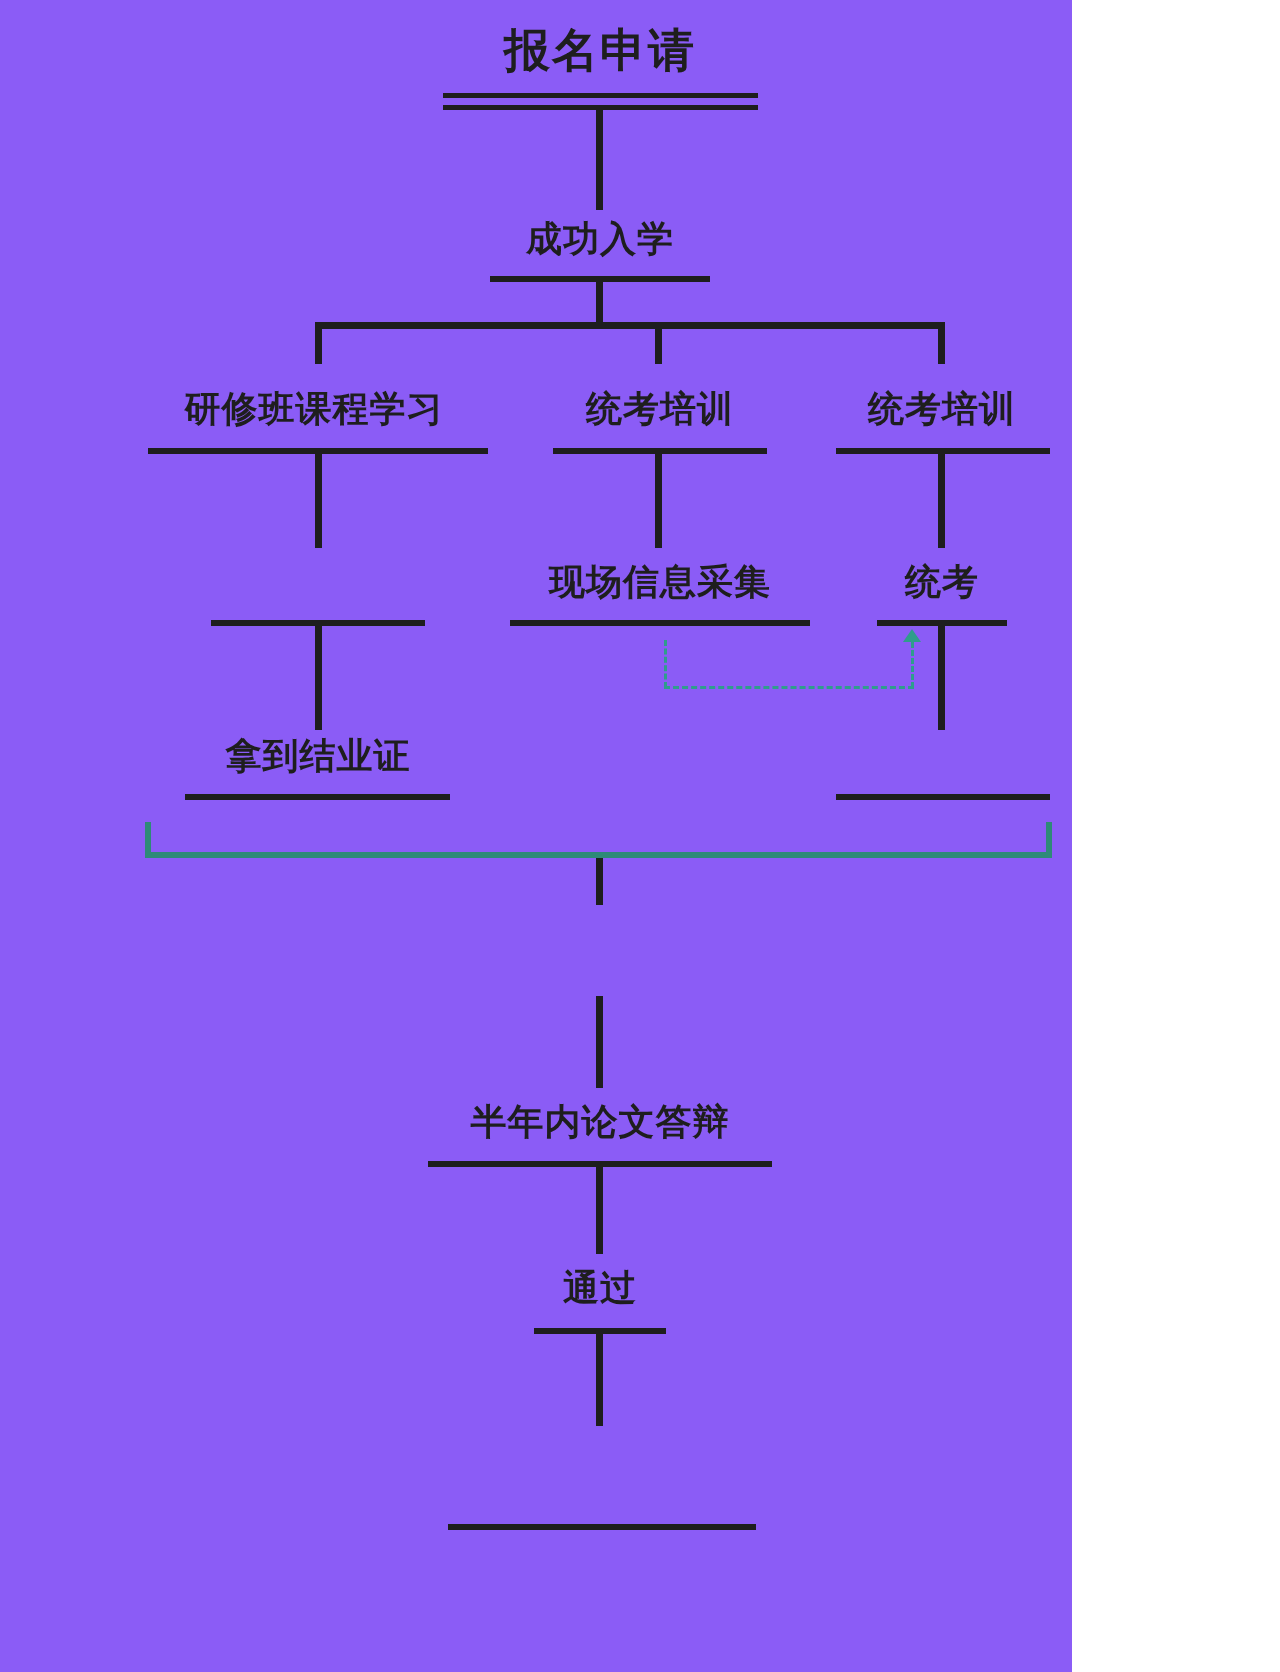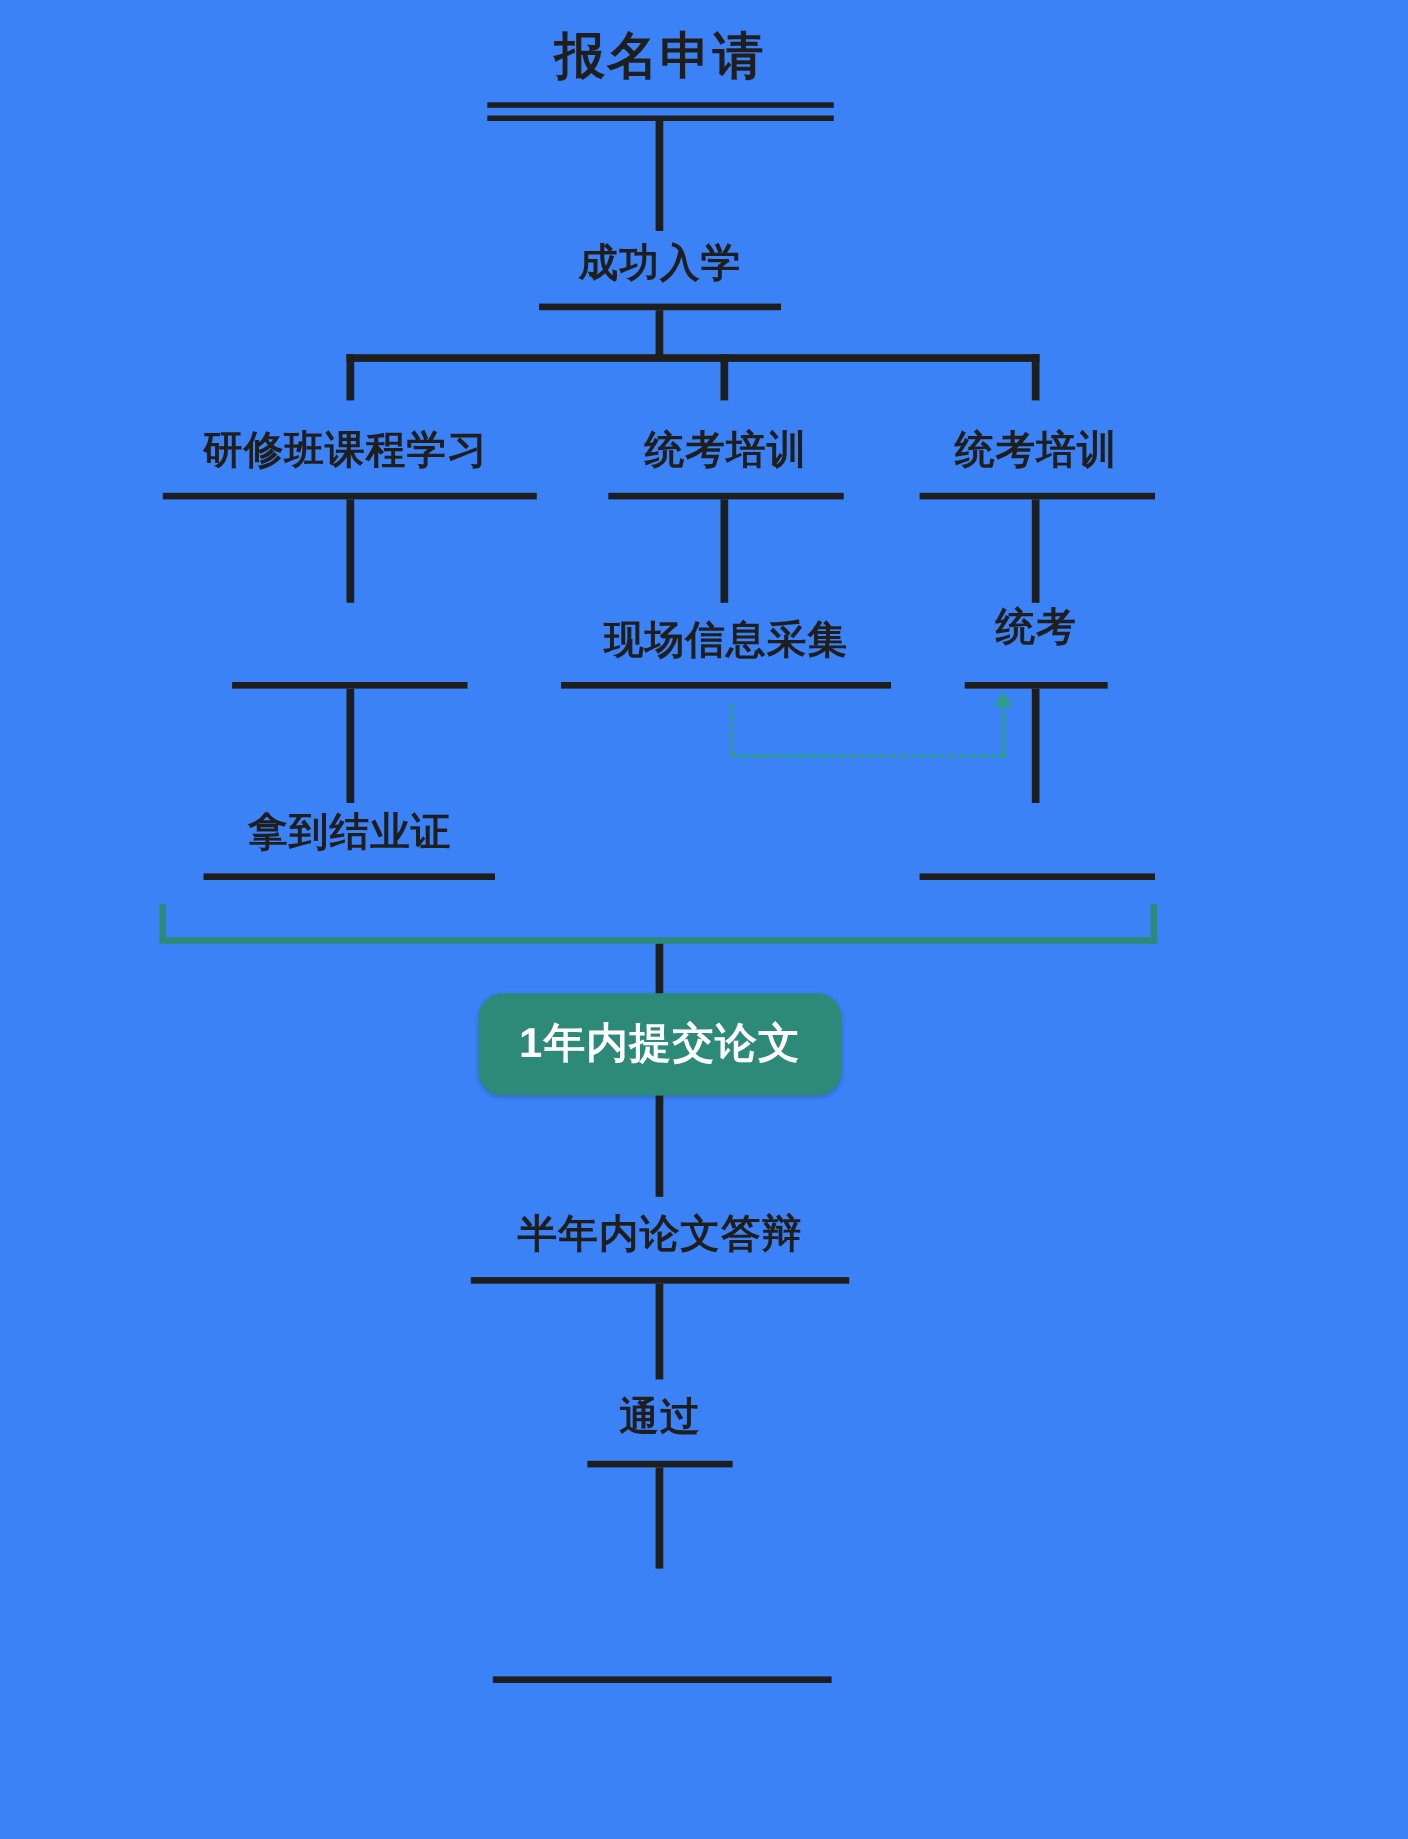--- a/index.html
+++ b/index.html
@@ -1,20 +1,20 @@
 <!DOCTYPE html>
 <html><head>
 <meta charset="utf-8">
 <style>
   html, body { margin: 0; padding: 0; background: #ffffff; }
   #canvas {
     position: relative;
-    width: 1280px;
+    width: 1072px;
     height: 1672px;
-    background: #3b82f6;
+    background: #8b5cf6;
     font-family: "Liberation Sans", "DejaVu Sans", sans-serif;
     overflow: hidden;
   }
   .node {
     position: absolute;
     text-align: center;
     font-weight: bold;
     color: #1e1e1e;
     font-size: 36px;
     letter-spacing: 1px;
@@ -120,21 +120,21 @@
 
   <div class="vline" style="left:315px; top:454px; height:94px;"></div>
   <div class="vline" style="left:655px; top:454px; height:94px;"></div>
   <div class="vline" style="left:938px; top:454px; height:94px;"></div>
 
   <div class="underline" style="left:211px; top:620px; width:214px;"></div>
 
   <div class="node" style="left:460px; top:558px; width:400px;">现场信息采集</div>
   <div class="underline" style="left:510px; top:620px; width:300px;"></div>
 
-  <div class="node" style="left:842px; top:546px; width:200px;">统考</div>
+  <div class="node" style="left:842px; top:558px; width:200px;">统考</div>
   <div class="underline" style="left:877px; top:620px; width:130px;"></div>
 
   <div class="dash-v" style="left:664px; top:640px; height:48px;"></div>
   <div class="dash-h" style="left:664px; top:686px; width:250px;"></div>
   <div class="dash-v" style="left:911px; top:642px; height:46px;"></div>
   <div class="arrow-up" style="left:903px; top:629px;"></div>
 
   <div class="vline" style="left:315px; top:626px; height:104px;"></div>
   <div class="vline" style="left:938px; top:626px; height:104px;"></div>
 
@@ -142,21 +142,20 @@
   <div class="underline" style="left:185px; top:794px; width:265px;"></div>
 
   <div class="underline" style="left:836px; top:794px; width:214px;"></div>
 
   <div class="teal-v" style="left:145px; top:822px; height:36px;"></div>
   <div class="teal-v" style="left:1046px; top:822px; height:36px;"></div>
   <div class="teal-h" style="left:145px; top:852px; width:907px;"></div>
 
   <div class="vline" style="left:596px; top:858px; height:47px;"></div>
 
-  <div class="pill">1年内提交论文</div>
 
   <div class="vline" style="left:596px; top:996px; height:92px;"></div>
 
   <div class="node" style="left:400px; top:1098px; width:400px;font-family:Liberation Mono, monospace;">半年内论文答辩</div>
   <div class="underline" style="left:428px; top:1161px; width:344px;"></div>
 
   <div class="vline" style="left:596px; top:1167px; height:87px;"></div>
 
   <div class="node" style="left:500px; top:1264px; width:200px;">通过</div>
   <div class="underline" style="left:534px; top:1328px; width:132px;"></div>

